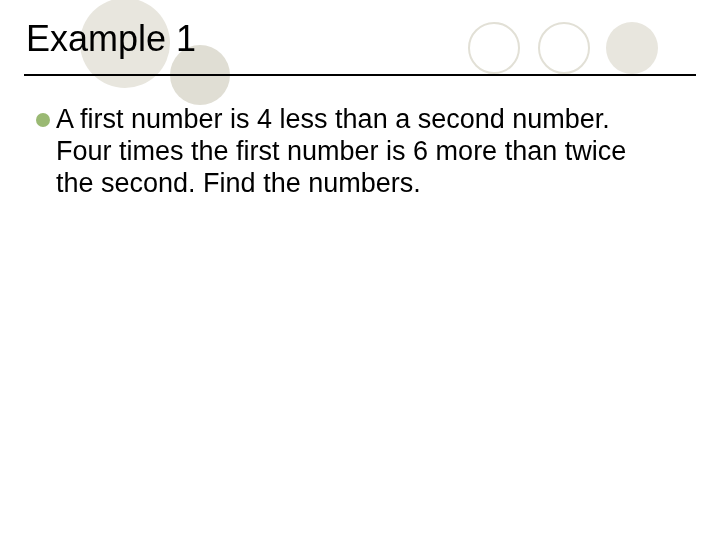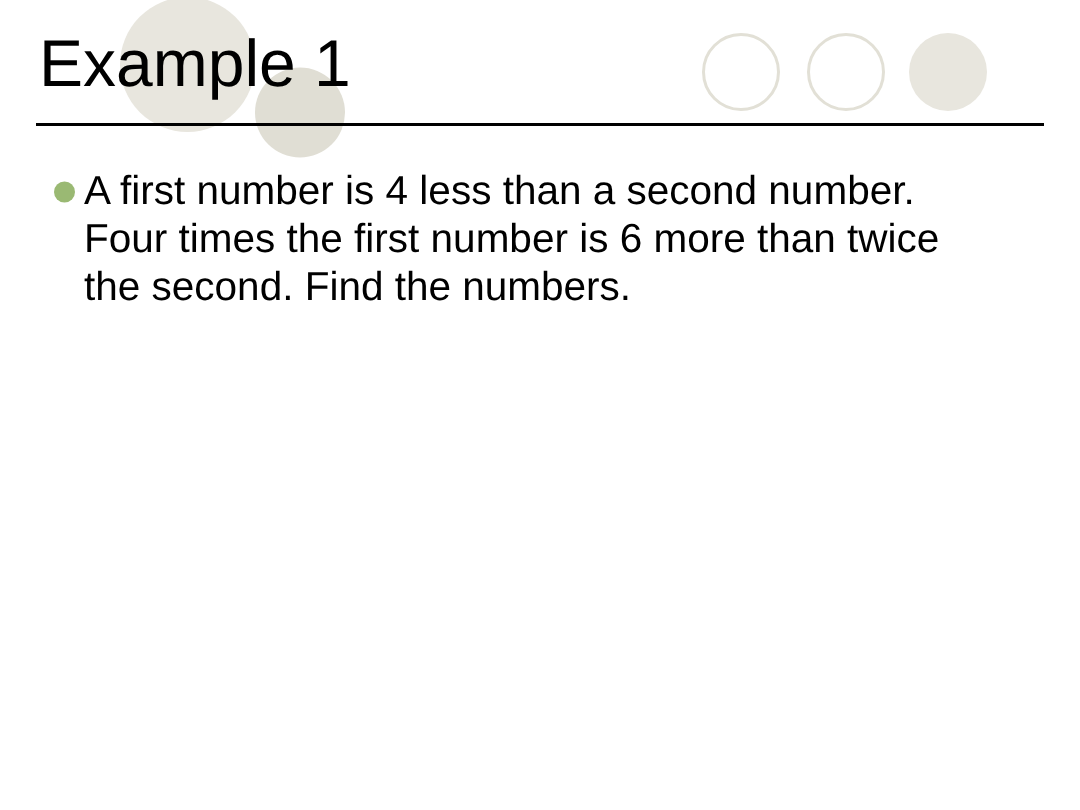--- a/index.html
+++ b/index.html
@@ -42,21 +42,21 @@
     border: 2px solid #e2e0d6;
     background: transparent;
   }
   .c5 {
     width: 52px; height: 52px;
     right: 62px; top: 22px;
     background: #e8e6de;
   }
   .title {
     position: relative;
-    font-size: 44px;
+    font-size: 36px;
     color: #000;
     padding: 18px 0 0 26px;
     font-weight: normal;
     z-index: 2;
   }
   .rule {
     position: relative;
     margin: 14px 24px 0 24px;
     border: none;
     border-top: 2px solid #000;

